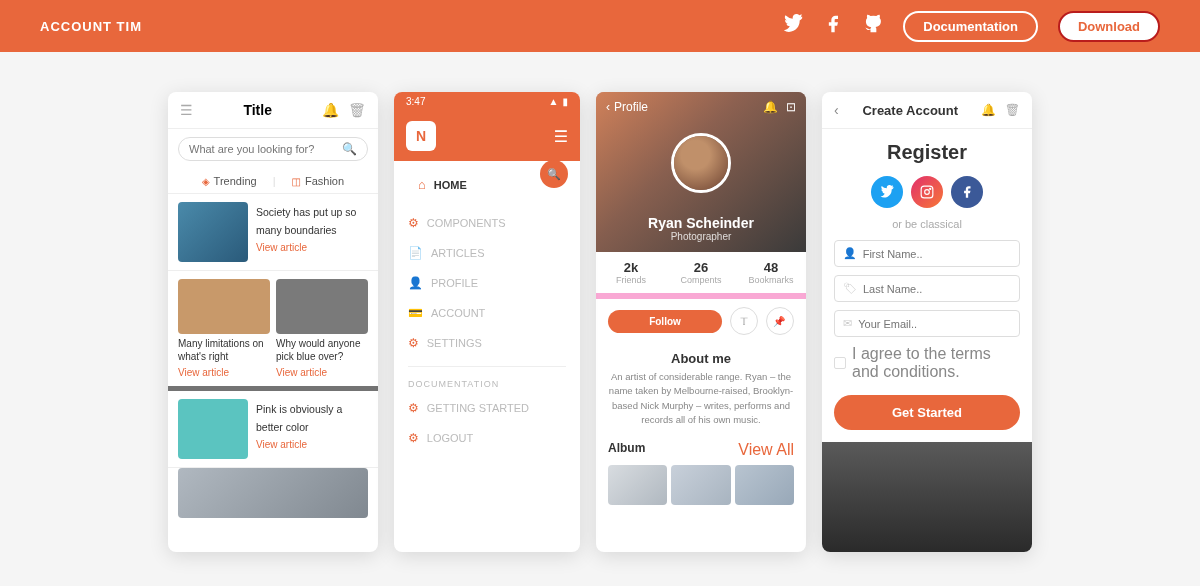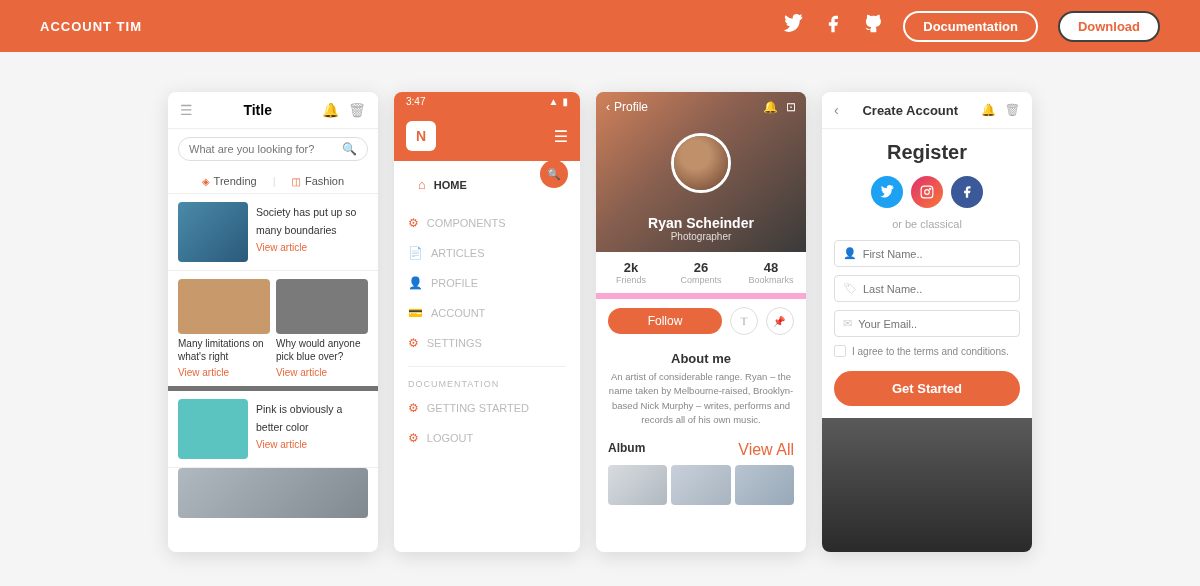--- a/index.html
+++ b/index.html
@@ -34,21 +34,21 @@
       border: 2px solid white;
       color: white;
       background: transparent;
       padding: 6px 18px;
       border-radius: 20px;
       font-size: 13px;
       cursor: pointer;
       font-weight: 600;
     }
     .btn-download {
-      border: 2px solid #404040;
+      border: 2px solid #b91c1c;
       color: #e8673c;
       background: white;
       padding: 6px 18px;
       border-radius: 20px;
       font-size: 13px;
       cursor: pointer;
       font-weight: 600;
     }
 
     
@@ -251,22 +251,22 @@
       padding: 8px 0;
     }
     .c3-stat { flex: 1; text-align: center; }
     .c3-stat-num { font-size: 13px; font-weight: 700; color: #333; }
     .c3-stat-label { font-size: 9px; color: #aaa; }
     .c3-actions {
       display: flex; gap: 8px; padding: 8px 12px; align-items: center;
     }
     .c3-follow-btn {
       background: #e8673c; color: white; border: none;
-      border-radius: 20px; padding: 6px 18px; font-size: 12px;
-      font-weight: 400; cursor: pointer; flex: 1;
+      border-radius: 20px; padding: 6px 18px; font-size: 10px;
+      font-weight: 700; cursor: pointer; flex: 1;
     }
     .c3-social-btn {
       width: 28px; height: 28px; border-radius: 50%;
       border: 1px solid #ddd; display: flex; align-items: center;
       justify-content: center; color: #aaa; font-size: 11px; cursor: pointer;
     }
     .c3-about-section { padding: 8px 12px; }
     .c3-about-title { font-size: 13px; font-weight: 700; color: #333; text-align: center; margin-bottom: 4px; }
     .c3-about-text { font-size: 9.5px; color: #888; line-height: 1.5; text-align: center; }
     .c3-album-header { display: flex; justify-content: space-between; padding: 6px 12px; }
@@ -310,21 +310,21 @@
       border: 1px solid #ddd; border-radius: 4px;
       padding: 6px 8px; margin-bottom: 8px;
     }
     .c4-input-icon { color: #ccc; font-size: 11px; flex-shrink: 0; }
     .c4-input-field {
       border: none; outline: none; font-size: 11px;
       color: #aaa; width: 100%;
     }
     .c4-checkbox-row { display: flex; align-items: center; gap: 6px; margin-bottom: 14px; }
     .c4-checkbox { width: 12px; height: 12px; border: 1px solid #ddd; border-radius: 2px; flex-shrink: 0; }
-    .c4-checkbox-label { font-size: 10px; color: #888; }
+    .c4-checkbox-label { font-size: 16px; color: #888; }
     .c4-get-started {
       width: 100%; background: #e8673c; color: white;
       border: none; border-radius: 20px; padding: 10px;
       font-size: 13px; font-weight: 600; cursor: pointer;
     }
   </style>
 </head>
 <body>
 
 <header class="header">

